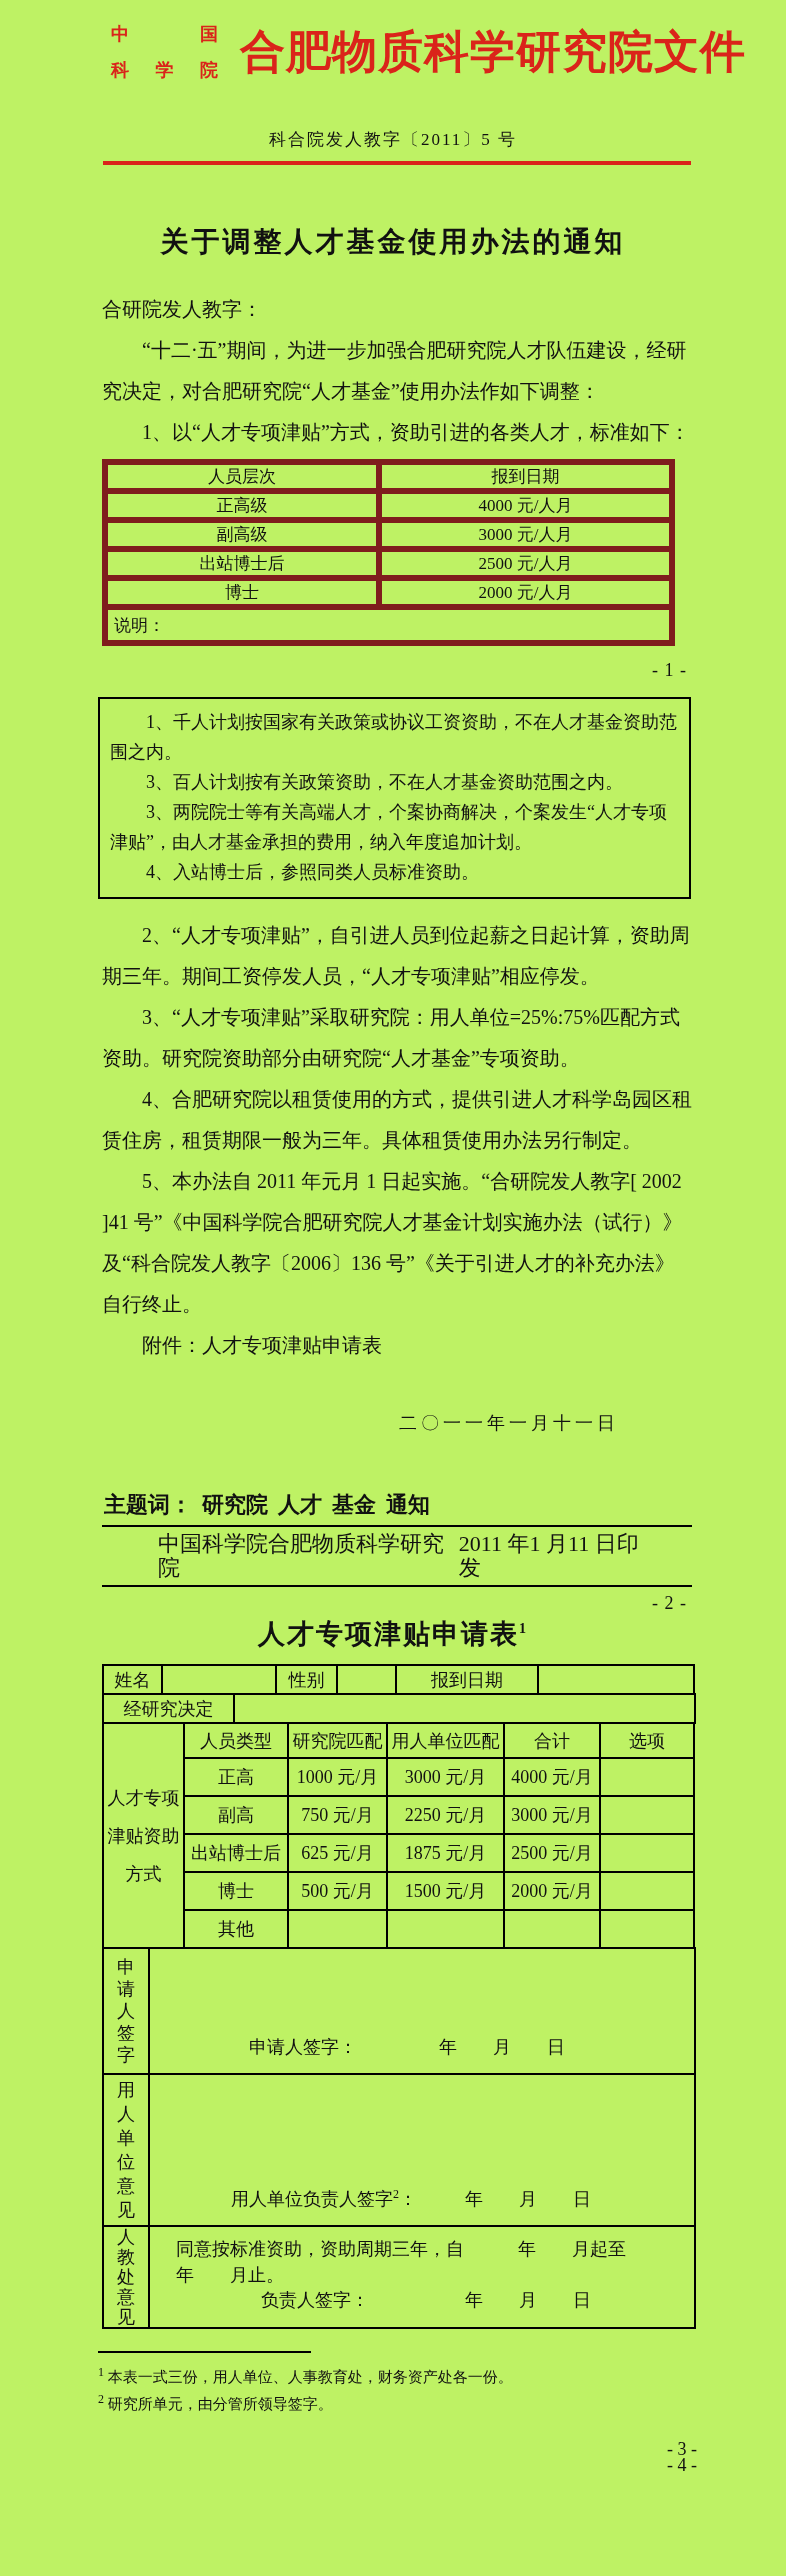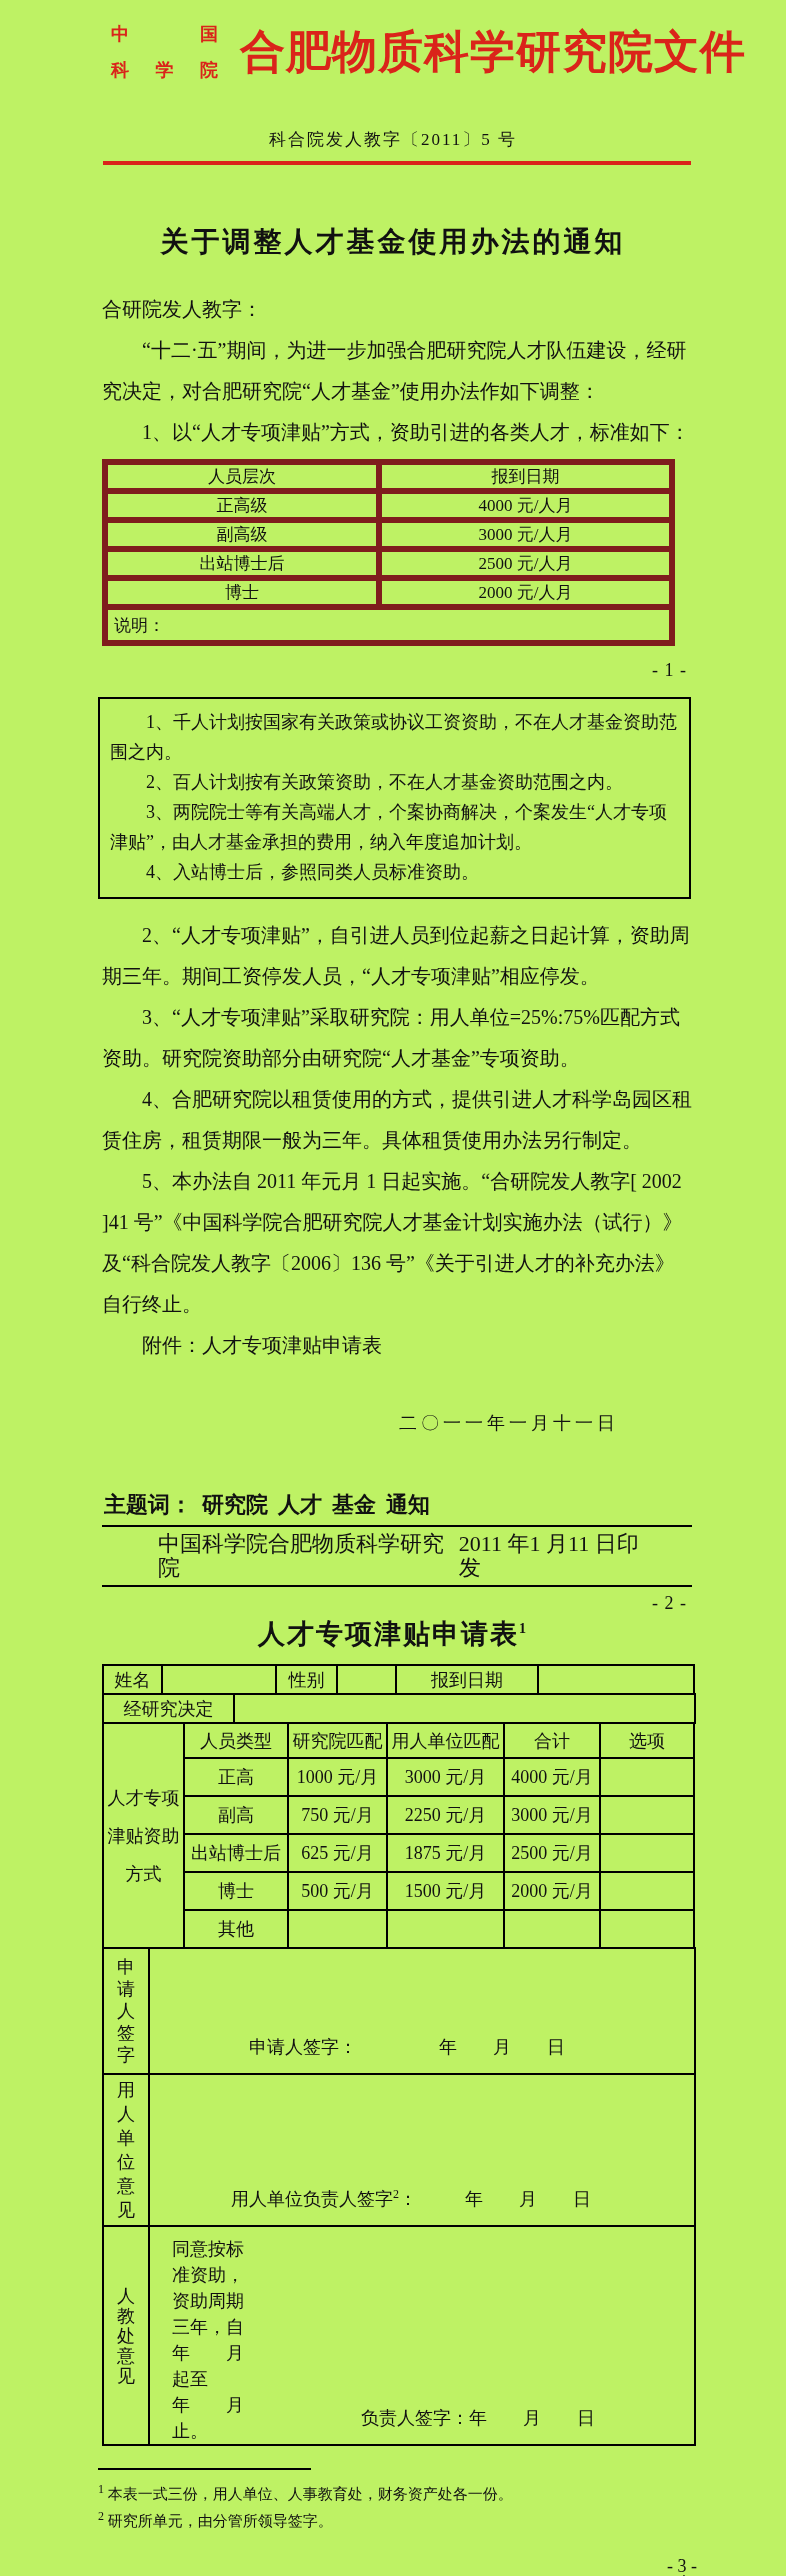--- a/index.html
+++ b/index.html
@@ -59,21 +59,21 @@
   .sign-row { display: flex; align-items: flex-end; padding-bottom: 14px; }
   .sign-row .sign-label { white-space: nowrap; }
   .sign-row .sign-date { margin-left: auto; white-space: nowrap; }
   .sr-applicant .sign-label { margin-left: 99px; }
   .sr-applicant .sign-date { margin-right: 129px; }
   .sr-employer .sign-label { margin-left: 81px; }
   .sr-employer .sign-date { margin-right: 103px; }
   .sr-hr .sign-label { margin-left: 111px; }
   .sr-hr .sign-date { margin-right: 103px; }
   .approval { text-align: left; padding: 9px 6px 0 26px; line-height: 26px; }
-  .hr-inner { display: flex; flex-direction: row; height: 100%; justify-content: center; }
+  .hr-inner { display: flex; flex-direction: column; height: 100%; justify-content: flex-start; }
   sup { font-size: 12px; }
   
   .footnotes { margin: 22px 94px 0 98px; font-size: 15px; }
   .fn-rule { width: 213px; border-top: 2px solid #000; margin-bottom: 8px; }
   .footnotes p { margin: 0; line-height: 22px; }
   .pn-bottom { margin-top: 26px; line-height: 16px; }
   .pn-bottom .pn { text-align: right; margin-right: 89px; font-size: 18px; }
 </style>
 </head>
 <body>
@@ -128,21 +128,21 @@
         <td class="note-row" colspan="2">说明：</td>
       </tr>
     </tbody>
       </table>
   </div>
 
   <div class="pageno pn1">- 1 -</div>
 
   <div class="notes-box">
     <p>1、千人计划按国家有关政策或协议工资资助，不在人才基金资助范围之内。</p>
-    <p>2、百人计划按有关政策资助，不在人才基金资助范围之内。</p>
+    <p>3、百人计划按有关政策资助，不在人才基金资助范围之内。</p>
     <p>3、两院院士等有关高端人才，个案协商解决，个案发生“人才专项津贴”，由人才基金承担的费用，纳入年度追加计划。</p>
     <p>4、入站博士后，参照同类人员标准资助。</p>
   </div>
 
   <div class="body-text after-box">
     <p class="para">2、“人才专项津贴”，自引进人员到位起薪之日起计算，资助周期三年。期间工资停发人员，“人才专项津贴”相应停发。</p>
     <p class="para">3、“人才专项津贴”采取研究院：用人单位=25%:75%匹配方式资助。研究院资助部分由研究院“人才基金”专项资助。</p>
     <p class="para">4、合肥研究院以租赁使用的方式，提供引进人才科学岛园区租赁住房，租赁期限一般为三年。具体租赁使用办法另行制定。</p>
     <p class="para">5、本办法自 2011 年元月 1 日起实施。“合研院发人教字[ 2002 ]41 号”《中国科学院合肥研究院人才基金计划实施办法（试行）》及“科合院发人教字〔2006〕136 号”《关于引进人才的补充办法》自行终止。</p>
     <p class="para attachment">附件：人才专项津贴申请表</p>

